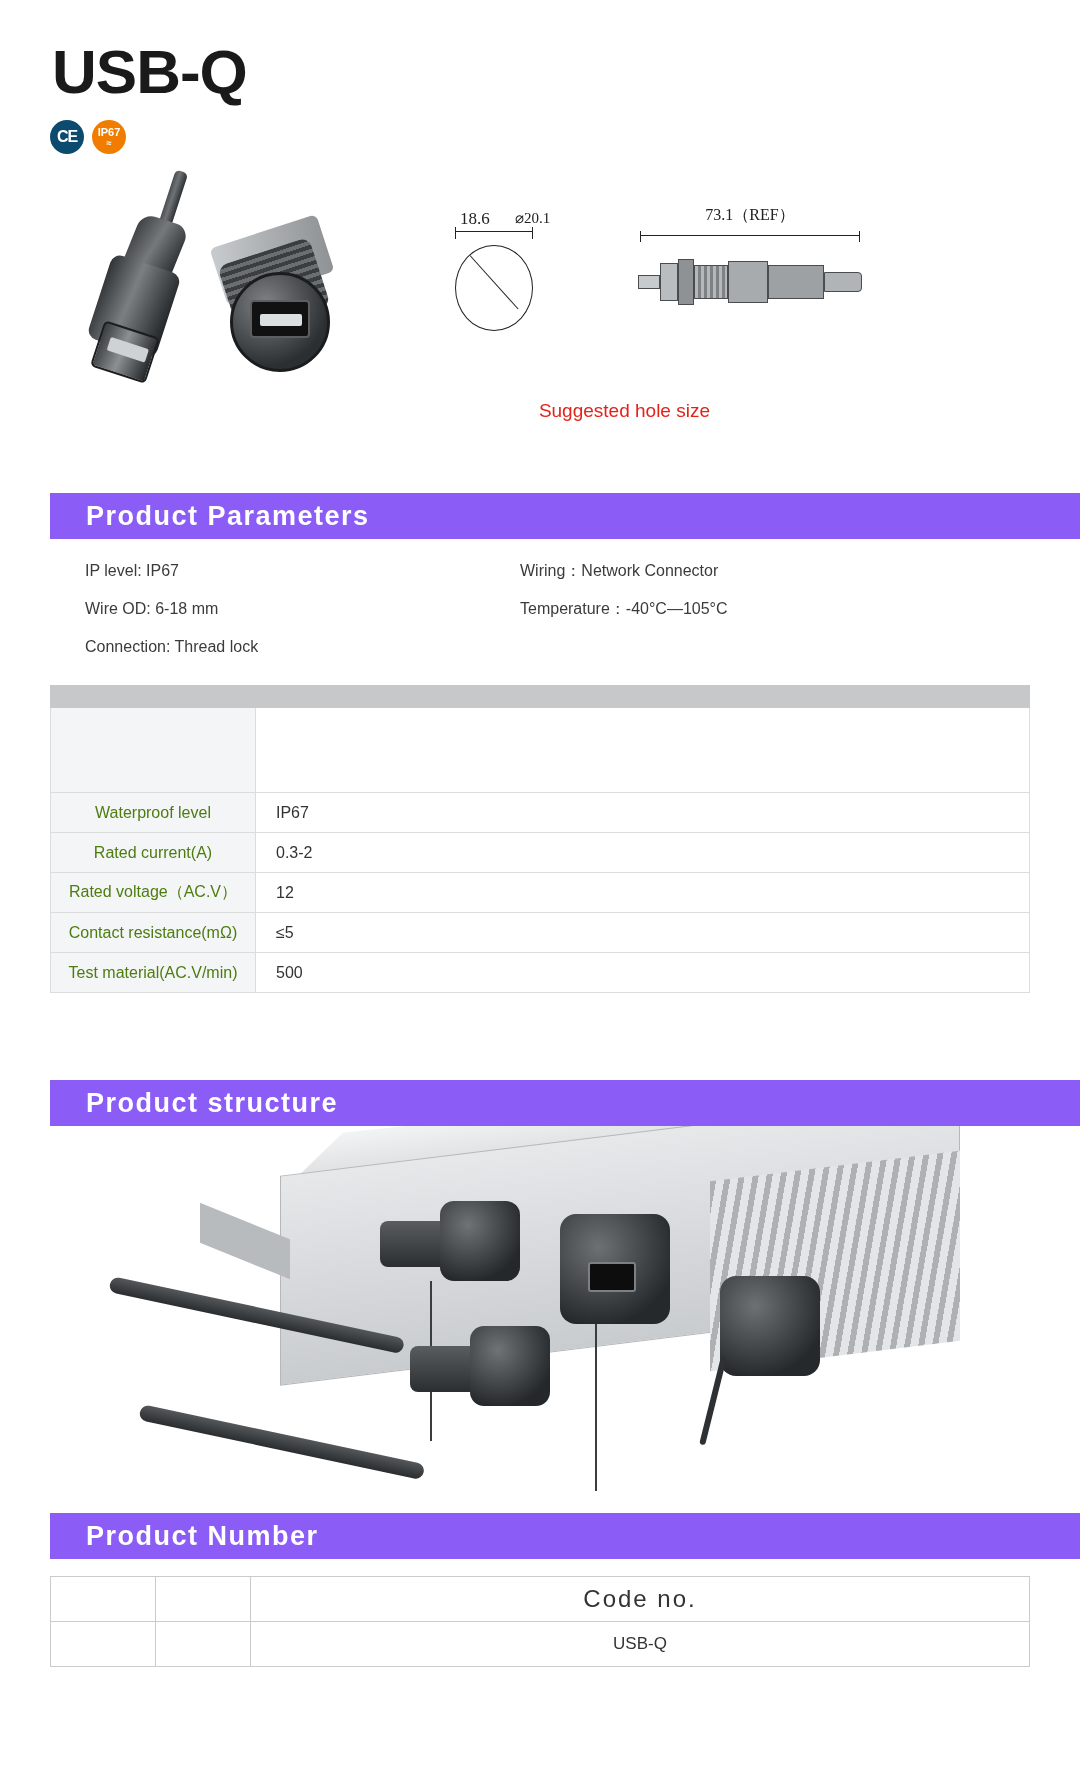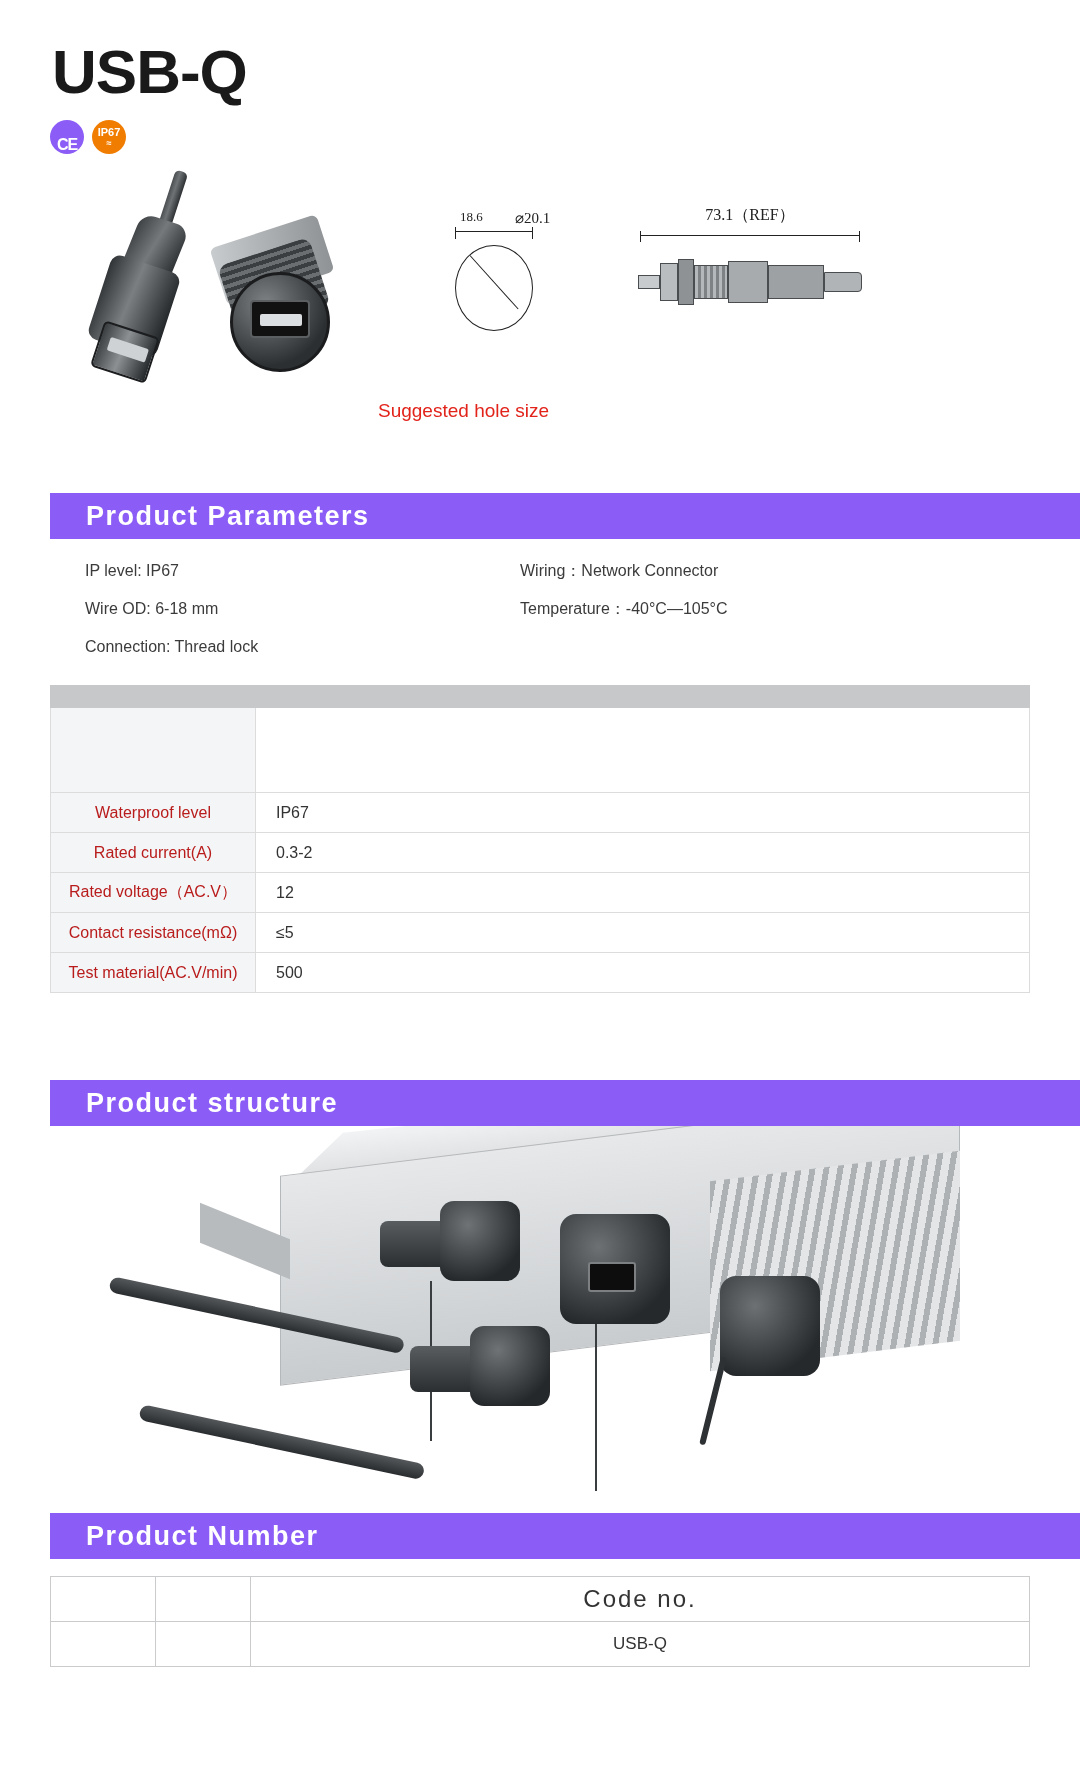--- a/index.html
+++ b/index.html
@@ -33,26 +33,26 @@
     position: absolute;
     left: 50px;
     top: 120px;
     display: flex;
     align-items: center;
     gap: 8px;
   }
   .badge-ce {
     width: 34px; height: 34px;
     border-radius: 50%;
-    background: #8b5cf6;
+    background: #0c4a6e;
     color: #fff;
     font-size: 16px;
     font-weight: bold;
     display: flex;
-    align-items: flex-end;
+    align-items: center;
     justify-content: center;
     letter-spacing: -1px;
   }
   .badge-ip {
     width: 34px; height: 34px;
     border-radius: 50%;
     background: #f07d00;
     color: #fff;
     font-size: 11px;
     font-weight: bold;
@@ -191,45 +191,45 @@
     top: -5px;
     border-top: 1px solid #222;
     height: 11px;
     border-left: 1px solid #222;
   }
   .dim-h::before { left: 0; }
   .dim-h::after { right: 0; }
   .dim-label-186 {
     position: absolute;
     left: 30px; top: -6px;
-    font-size: 13px;
+    font-size: 17px;
     color: #222;
     font-family: "Liberation Serif", serif;
   }
   .dia-line {
     position: absolute;
     left: 40px; top: 40px;
     width: 72px; height: 0;
     border-top: 1px solid #222;
     transform: rotate(48deg);
     transform-origin: left center;
   }
   .dim-label-dia {
     position: absolute;
     left: 85px; top: -6px;
     font-size: 15px;
     color: #222;
     font-family: "Liberation Serif", serif;
   }
   .hole-caption {
     position: absolute;
-    left: 378px;
+    left: 390px;
     top: 400px;
     width: 320px;
-    text-align: left;
+    text-align: right;
     color: #e2231a;
     font-size: 19px;
   }
 
   
   .len-dwg {
     position: absolute;
     left: 620px;
     top: 205px;
     width: 260px;
@@ -327,21 +327,21 @@
   .param-table .blank td {
     height: 85px;
     background: #f4f5f6;
     border-top: none;
   }
   .param-table .blank td.val { background: #ffffff; }
   .param-table td.lbl {
     width: 205px;
     text-align: center;
     background: #f4f5f6;
-    color: #b91c1c;
+    color: #4d7c0f;
   }
   .param-table td.val {
     padding-left: 20px;
     color: #333;
   }
 
   
   .structure-img {
     position: absolute;
     left: 50px;

